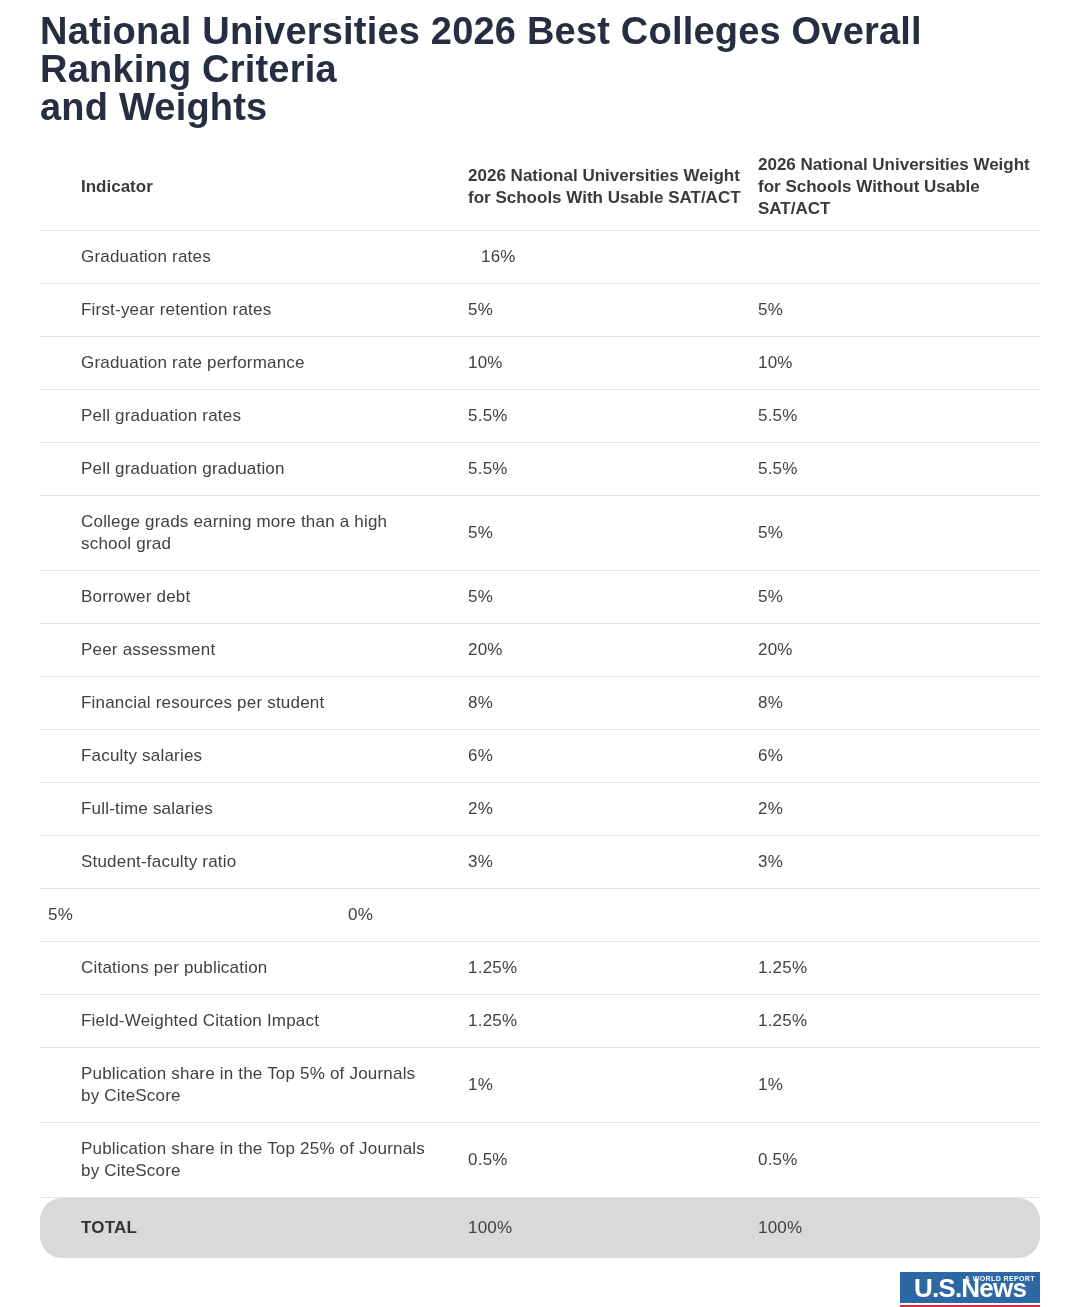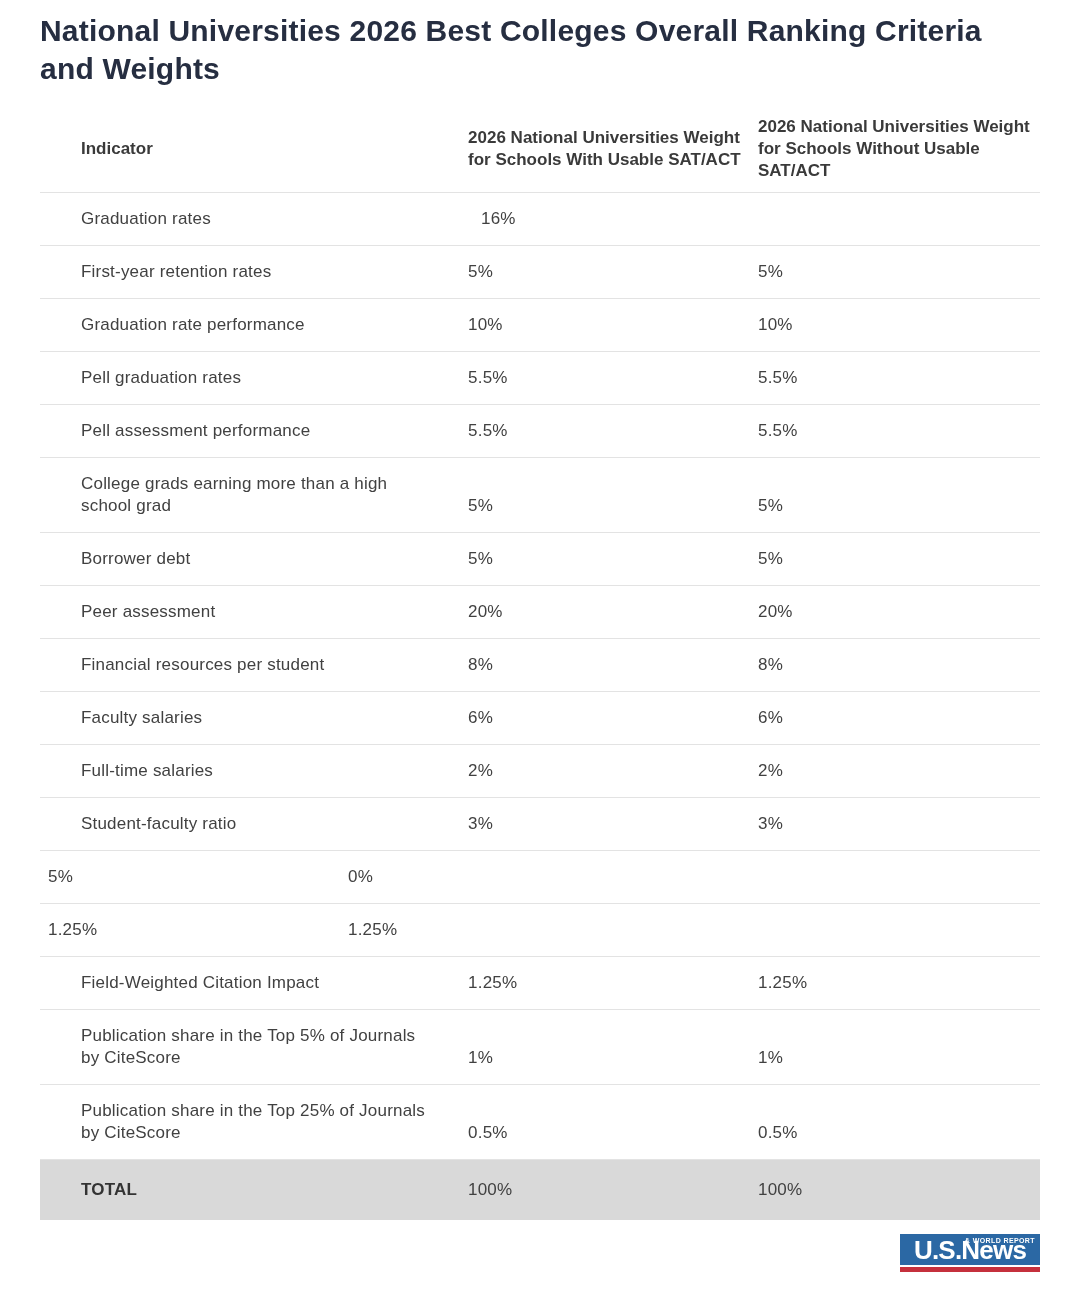--- a/index.html
+++ b/index.html
@@ -8,21 +8,21 @@
     width: 1080px;
     height: 1307px;
     box-sizing: border-box;
     padding: 12px 40px 0 40px;
     background: #ffffff;
     font-family: "Liberation Sans", sans-serif;
     overflow: hidden;
   }
   h1.title {
     margin: 0;
-    font-size: 30px;
+    font-size: 38px;
     line-height: 38px;
     font-weight: bold;
     letter-spacing: 0.2px;
     color: var(--title-text, #262e41);
   }
   h1.title span { display: block; }
 
   .table { margin-top: 17px; }
   .cell { box-sizing: border-box; }
   .c1 { width: 400px; padding-left: 8px;  padding-right: 27px; margin-left: 33px; }
@@ -37,34 +37,35 @@
   }
   .thead .cell {
     font-size: 17px;
     line-height: 22px;
     font-weight: bold;
     color: var(--header-text, #3a3a3a);
   }
 
   .row {
     display: flex;
-    align-items: flex-end;
+    align-items: center;
     padding: 15px 0;
     border-bottom: 1px solid var(--separator, #e3e3e3);
   }
   .row .cell {
     font-size: 17px;
     line-height: 22px;
     letter-spacing: 0.2px;
     color: var(--body-text, #414141);
   }
   .row.total-row {
     background: var(--total-row-bg, #d9d9d9);
     border-bottom: none;
     padding: 19px 0;
+    border-radius: 22px;
   }
   .row.total-row .cell[data-name="row-indicator"] {
     font-weight: bold;
     color: var(--total-text, #333333);
   }
 
   .footer {
     display: flex;
     justify-content: flex-end;
     margin-top: 14px;
@@ -136,21 +137,21 @@
     <div class="cell c3" data-name="row-without-sat-value">10%</div>
   </div>
 
   <div class="row" data-name="table-row">
     <div class="cell c1" data-name="row-indicator">Pell graduation rates</div>
     <div class="cell c2" data-name="row-with-sat-value">5.5%</div>
     <div class="cell c3" data-name="row-without-sat-value">5.5%</div>
   </div>
 
   <div class="row" data-name="table-row">
-    <div class="cell c1" data-name="row-indicator">Pell assessment performance</div>
+    <div class="cell c1" data-name="row-indicator">Pell graduation graduation</div>
     <div class="cell c2" data-name="row-with-sat-value">5.5%</div>
     <div class="cell c3" data-name="row-without-sat-value">5.5%</div>
   </div>
 
   <div class="row" data-name="table-row">
     <div class="cell c1" data-name="row-indicator">College grads earning more than a high school grad</div>
     <div class="cell c2" data-name="row-with-sat-value">5%</div>
     <div class="cell c3" data-name="row-without-sat-value">5%</div>
   </div>
 
@@ -189,20 +190,21 @@
     <div class="cell c2" data-name="row-with-sat-value">3%</div>
     <div class="cell c3" data-name="row-without-sat-value">3%</div>
   </div>
 
   <div class="row" data-name="table-row">
     <div class="cell c2" data-name="row-with-sat-value">5%</div>
     <div class="cell c3" data-name="row-without-sat-value">0%</div>
   </div>
 
   <div class="row" data-name="table-row">
+    <div class="cell c1" data-name="row-indicator">Citations per publication</div>
     <div class="cell c2" data-name="row-with-sat-value">1.25%</div>
     <div class="cell c3" data-name="row-without-sat-value">1.25%</div>
   </div>
 
   <div class="row" data-name="table-row">
     <div class="cell c1" data-name="row-indicator">Field-Weighted Citation Impact</div>
     <div class="cell c2" data-name="row-with-sat-value">1.25%</div>
     <div class="cell c3" data-name="row-without-sat-value">1.25%</div>
   </div>
 

